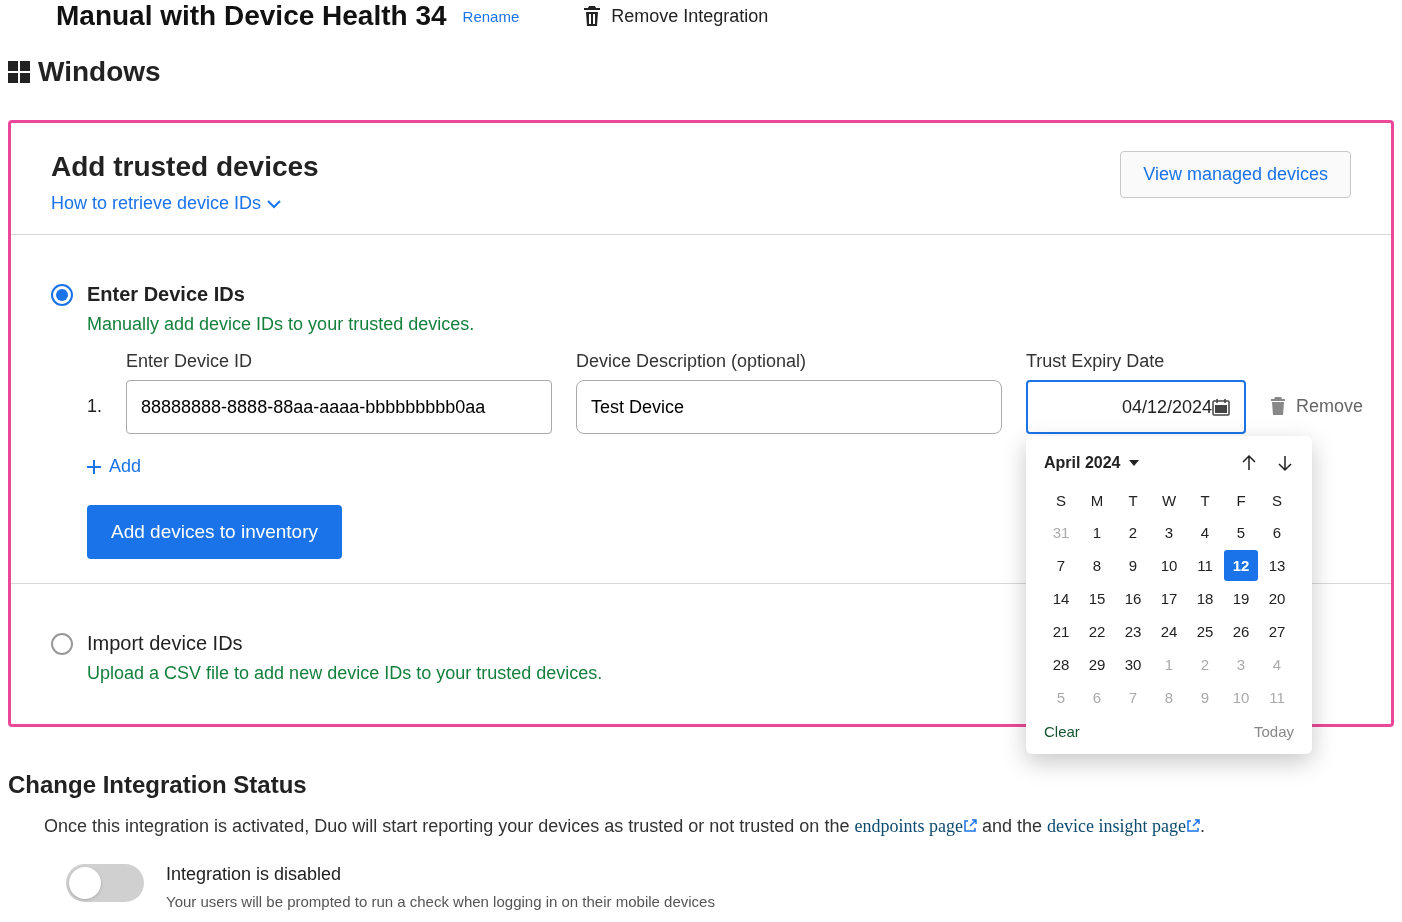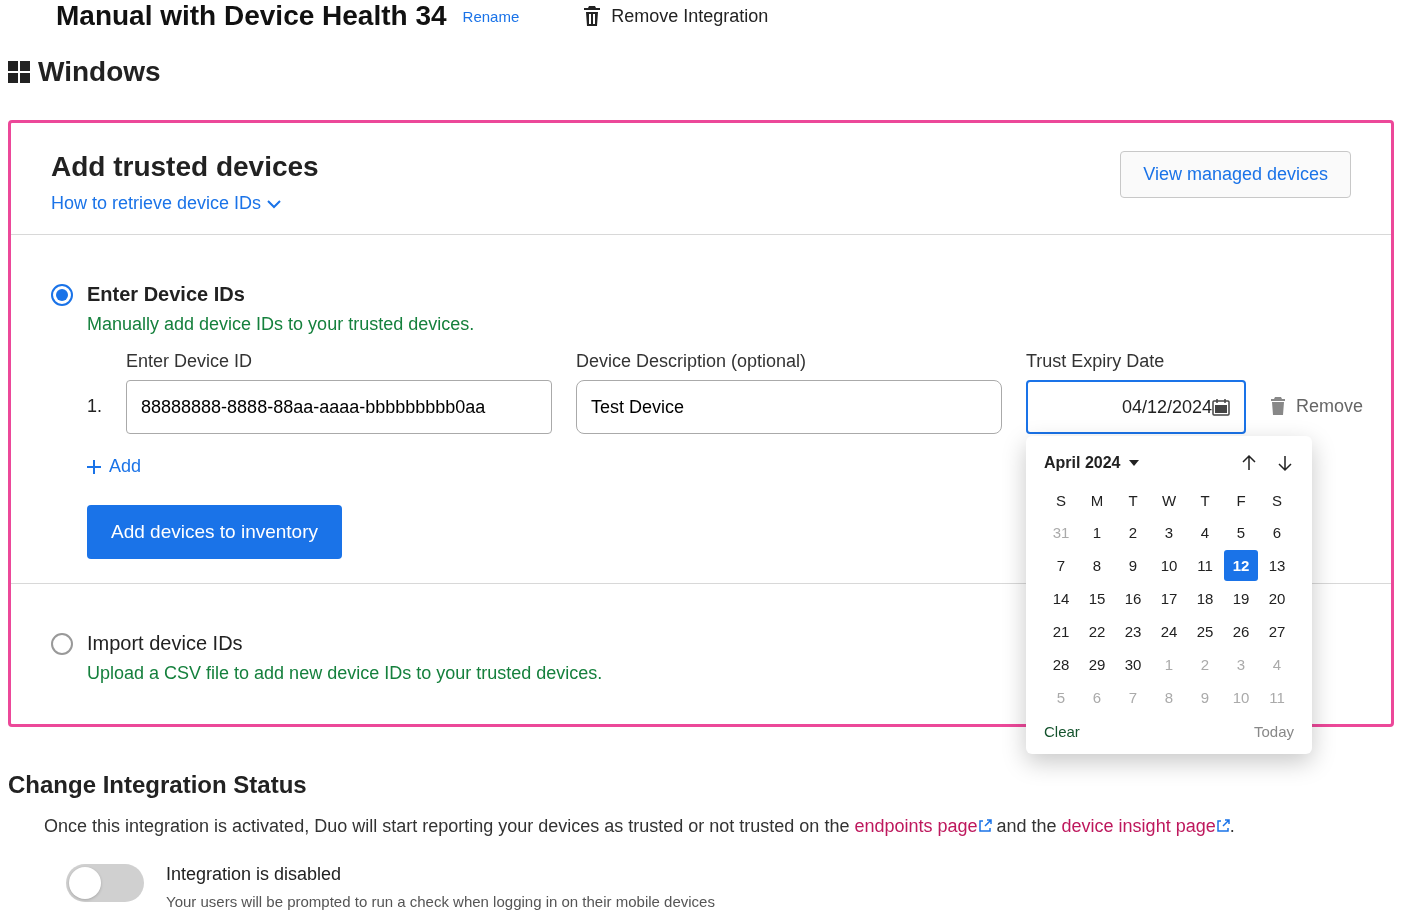--- a/index.html
+++ b/index.html
@@ -52,21 +52,21 @@
     .cal-day { text-align: center; font-size: 15px; padding: 7px 0; cursor: pointer; border-radius: 3px; }
     .cal-day.other { color: #aaa; }
     .cal-day.selected { background: #1a73e8; color: #fff; font-weight: 700; }
     .cal-footer { display: flex; justify-content: space-between; margin-top: 10px; font-size: 15px; }
     .cal-clear { color: #14532d; cursor: pointer; }
     .cal-today { color: #888; cursor: pointer; }
     
     .status-section { padding: 36px 8px 8px 8px; }
     .status-section h2 { font-size: 24px; font-weight: 700; margin-bottom: 12px; }
     .status-desc { font-size: 18px; color: #333; margin-left: 36px; line-height: 1.7; }
-    .inline-link { color: #be185d; cursor: pointer; }
+    .inline-link { color: #0c4a6e; cursor: pointer; font-family: Liberation Serif, serif; }
     .ext-icon { display: inline-block; vertical-align: -1px; }
     
     .toggle-row { display: flex; align-items: flex-start; gap: 22px; margin: 22px 0 0 58px; }
     .toggle { width: 78px; height: 38px; border-radius: 20px; background: #d0d0d0; position: relative; cursor: pointer; }
     .toggle-knob { position: absolute; width: 32px; height: 32px; border-radius: 50%; background: #fff; top: 3px; left: 3px; box-shadow: 0 1px 3px rgba(0,0,0,0.2); }
     .toggle-text { font-size: 18px; }
     .toggle-sub { font-size: 15px; color: #555; margin-top: 8px; }
     
     svg { flex-shrink: 0; }
   </style>

